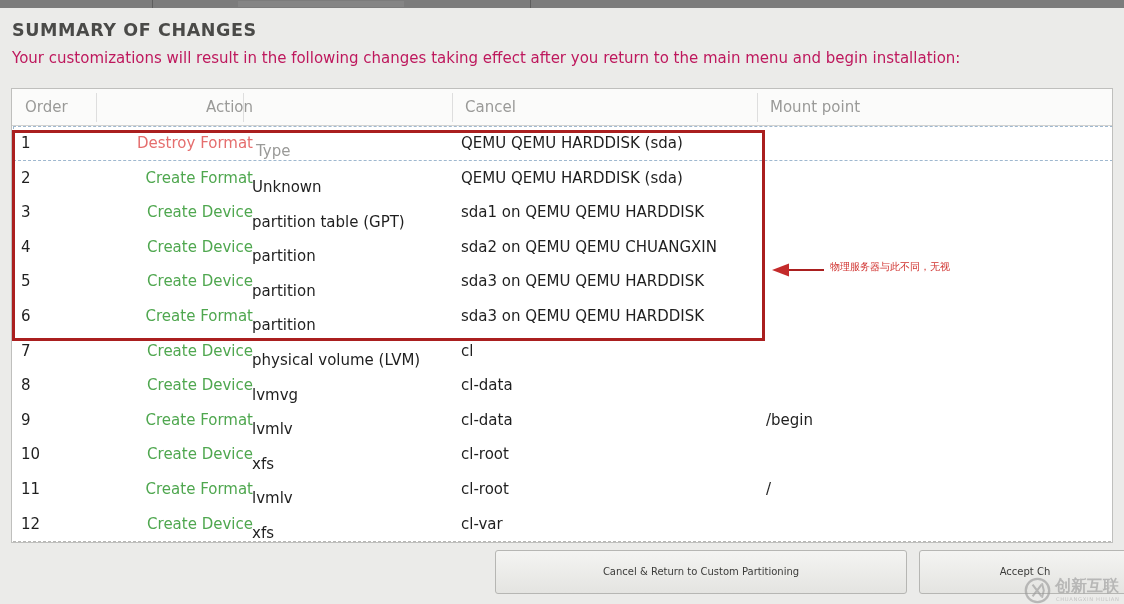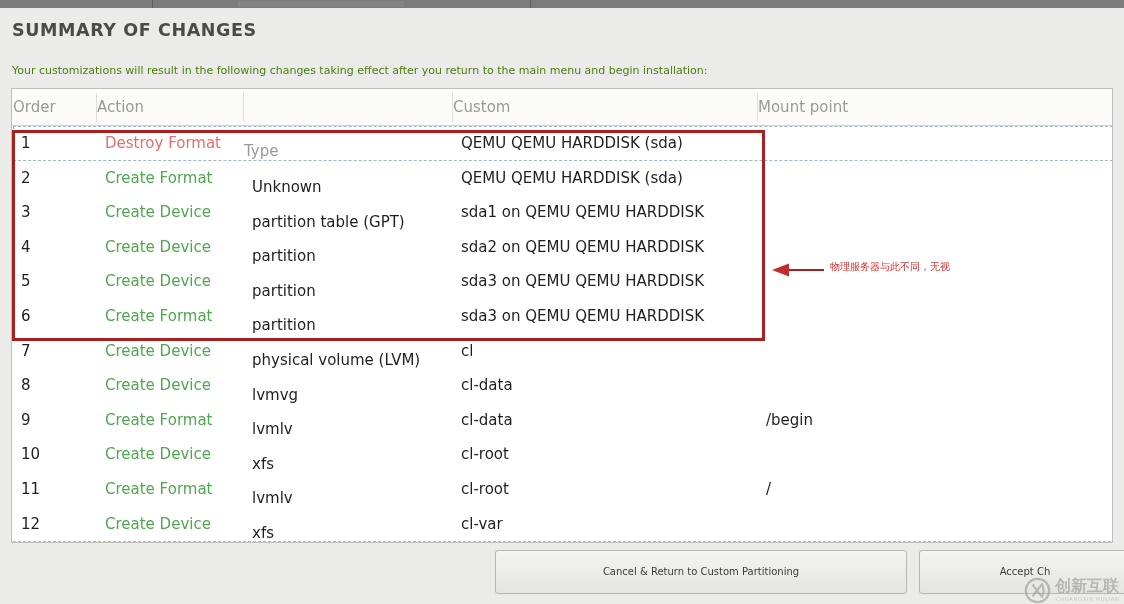--- a/index.html
+++ b/index.html
@@ -58,23 +58,23 @@
     top: 12px;
     font-size: 17.5px;
     font-weight: bold;
     letter-spacing: .6px;
     color: #4a4a48;
   }
 
   .page-subtitle {
     position: absolute;
     left: 12px;
-    top: 56px;
-    font-size: 11px;
-    color: #4d7c0f;
+    top: 41px;
+    font-size: 15px;
+    color: #be185d;
     white-space: nowrap;
   }
 
   
   .table-frame {
     position: absolute;
     left: 11px;
     top: 80px;
     width: 1102px;
     height: 455px;
@@ -89,21 +89,21 @@
     background: #fbfbfa;
     border-bottom: 1px solid #d3d3d1;
   }
   .th {
     position: absolute;
     top: 0;
     height: 37px;
     line-height: 37px;
     font-size: 15px;
     color: #9a9a98;
-    padding-left: 1px;
+    padding-left: 13px;
     white-space: nowrap;
   }
   .th-div {
     position: absolute;
     top: 4px;
     width: 1px;
     height: 29px;
     background: #dedede;
   }
 
@@ -121,21 +121,21 @@
     top: 0;
     height: 34.6px;
     line-height: 34.6px;
     font-size: 15px;
     color: #1f1f1f;
     padding-left: 9px;
     white-space: nowrap;
     overflow: hidden;
   }
   .c-order { left: 0;   width: 84px;  }
-  .c-action{ left: 84px;  width: 147px; font-weight: normal; }
+  .c-action{ left: 94px;  width: 147px; font-weight: normal; text-align: right; }
   .c-type  { left: 231px; width: 209px; margin-top: 44px; }
   .c-device{ left: 440px; width: 305px; }
   .c-mount { left: 745px; width: 355px; }
 
   .act-destroy { color: #e56e6e; }
   .act-create  { color: #4fa74f; }
 
   
   .row.focused::after {
     content: "";
@@ -256,21 +256,21 @@
 
     <div class="table-frame">
 
       <div class="thead">
         <div class="th c-order">Order</div>
         <div class="th-div" style="left:84px;"></div>
         <div class="th c-action">Action</div>
         <div class="th-div" style="left:231px;"></div>
         <div class="th c-type">Type</div>
         <div class="th-div" style="left:440px;"></div>
-        <div class="th c-device">Custom</div>
+        <div class="th c-device">Cancel</div>
         <div class="th-div" style="left:745px;"></div>
         <div class="th c-mount">Mount point</div>
       </div>
 
       <div class="tbody" id="tbody">
           <div class="row focused">
             <div class="cell c-order">1</div>
             <div class="cell c-type">Unknown</div>
             <div class="cell c-action act-destroy">Destroy Format</div>
             <div class="cell c-device">QEMU QEMU HARDDISK (sda)</div>
@@ -287,21 +287,21 @@
             <div class="cell c-order">3</div>
             <div class="cell c-action act-create">Create Device</div>
             <div class="cell c-type">partition</div>
             <div class="cell c-device">sda1 on QEMU QEMU HARDDISK</div>
             <div class="cell c-mount"></div>
           </div>
           <div class="row">
             <div class="cell c-order">4</div>
             <div class="cell c-action act-create">Create Device</div>
             <div class="cell c-type">partition</div>
-            <div class="cell c-device">sda2 on QEMU QEMU HARDDISK</div>
+            <div class="cell c-device">sda2 on QEMU QEMU CHUANGXIN</div>
             <div class="cell c-mount"></div>
           </div>
           <div class="row">
             <div class="cell c-order">5</div>
             <div class="cell c-action act-create">Create Device</div>
             <div class="cell c-type">partition</div>
             <div class="cell c-device">sda3 on QEMU QEMU HARDDISK</div>
             <div class="cell c-mount"></div>
           </div>
           <div class="row">

